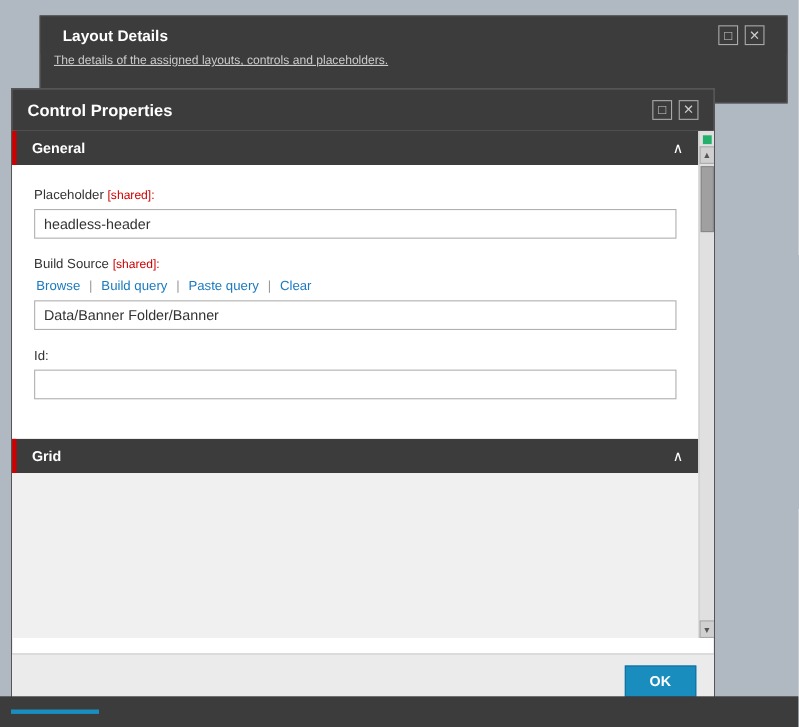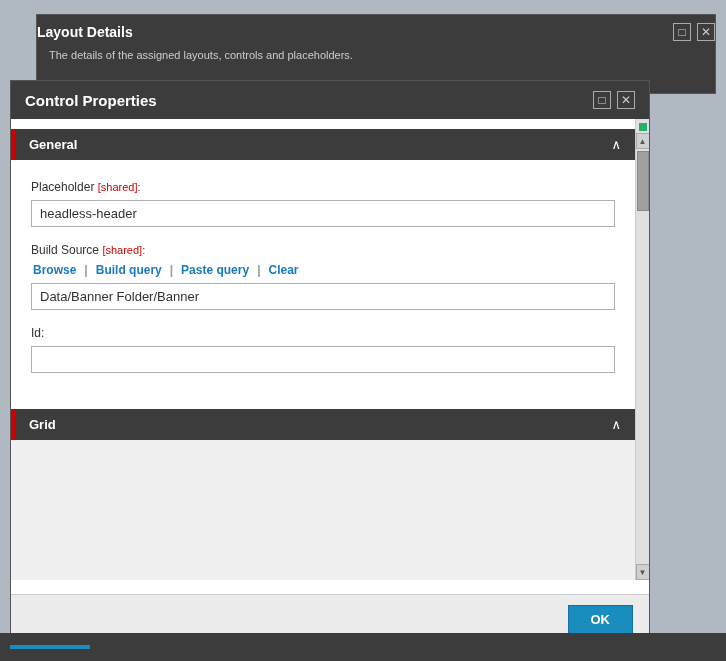--- a/index.html
+++ b/index.html
@@ -20,32 +20,33 @@
       left: 36px;
       width: 680px;
       height: 80px;
       background: #3c3c3c;
       border: 1px solid #555;
     }
     .bg-window-titlebar {
       display: flex;
       align-items: center;
       justify-content: space-between;
-      padding: 8px 0;
+      padding: 8px 20px;
       background: #3c3c3c;
     }
     .bg-window-title {
       color: #ffffff;
       font-size: 14px;
       font-weight: bold;
     }
     .bg-window-subtitle {
       color: #cccccc;
       font-size: 11px;
       padding: 0 12px 8px;
+      text-decoration: underline;
     }
 
     
     .main-dialog {
       position: absolute;
       top: 80px;
       left: 10px;
       width: 640px;
       height: 565px;
       background: #ffffff;
@@ -87,21 +88,20 @@
     
     .dialog-content {
       flex: 1;
       display: flex;
       overflow: hidden;
     }
     .scrollable-area {
       flex: 1;
       overflow-y: auto;
       background: #f0f0f0;
-      margin-top: 10px;
     }
 
     
     .section-header {
       display: flex;
       align-items: center;
       justify-content: space-between;
       background: #3c3c3c;
       padding: 8px 14px;
       cursor: pointer;
@@ -145,21 +145,20 @@
       background: #fff;
       outline: none;
     }
 
     
     .datasource-links {
       display: flex;
       align-items: center;
       gap: 0;
       margin-bottom: 6px;
-      font-weight: bold;
     }
     .ds-link {
       color: #1a7abf;
       font-size: 12px;
       cursor: pointer;
       text-decoration: none;
       padding: 0 2px;
     }
     .ds-separator {
       color: #999;

